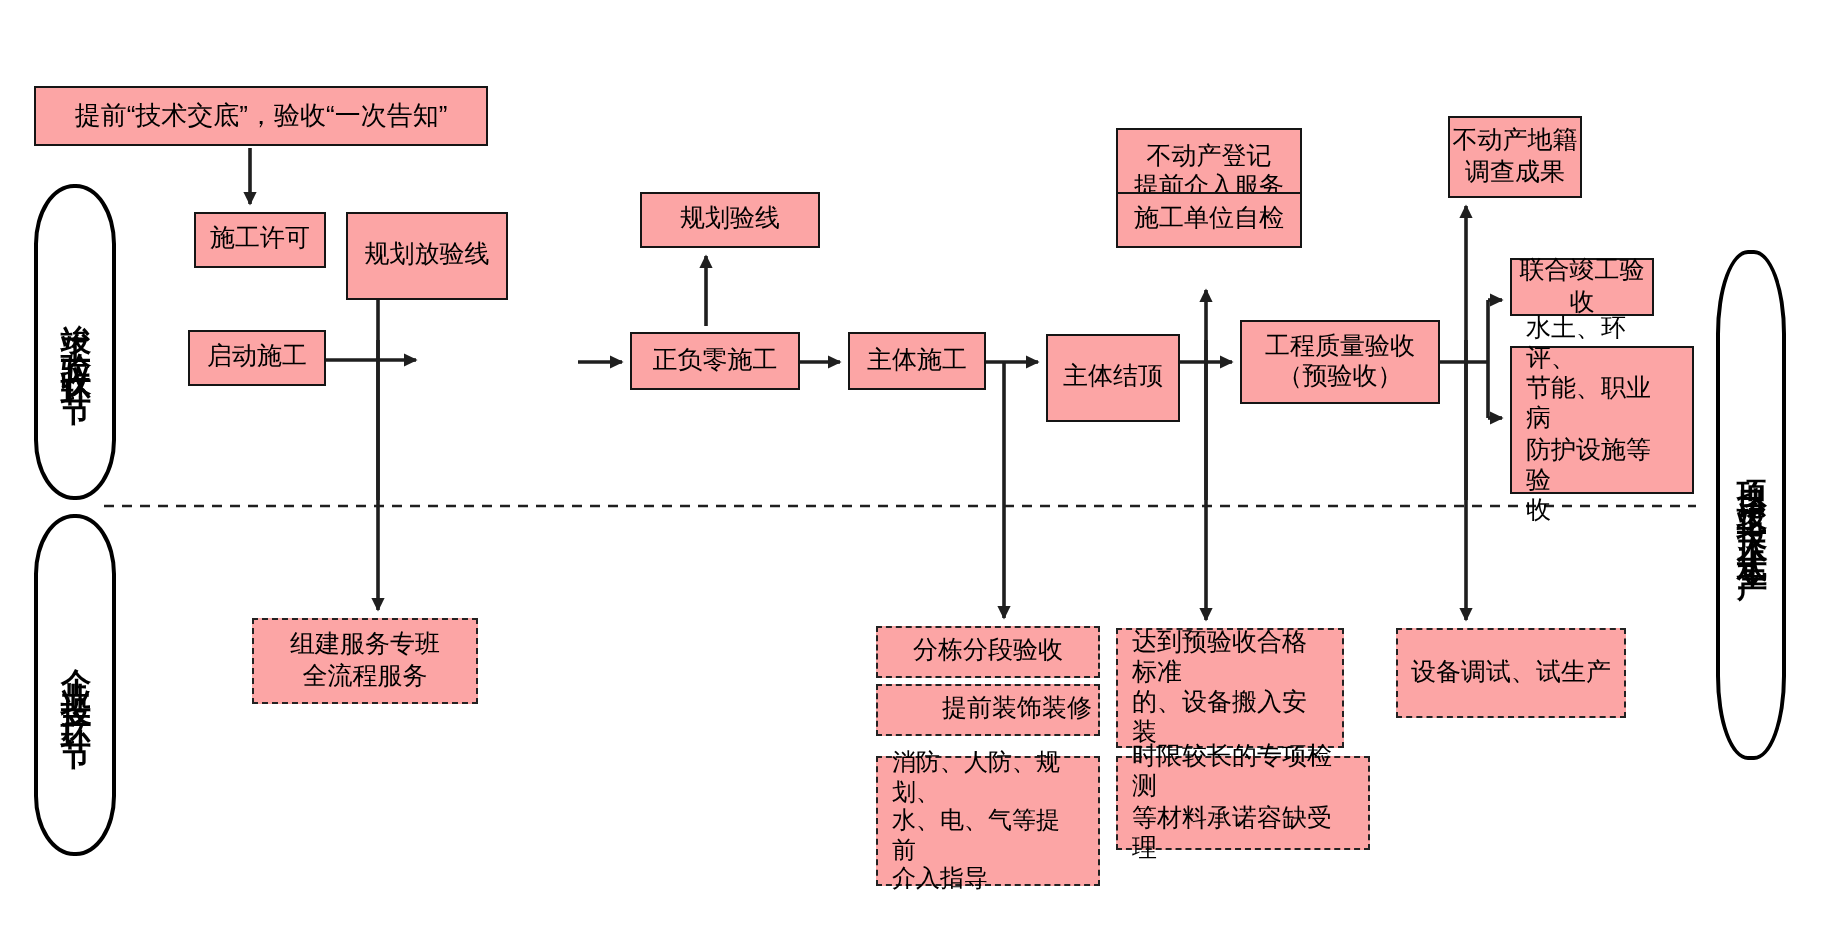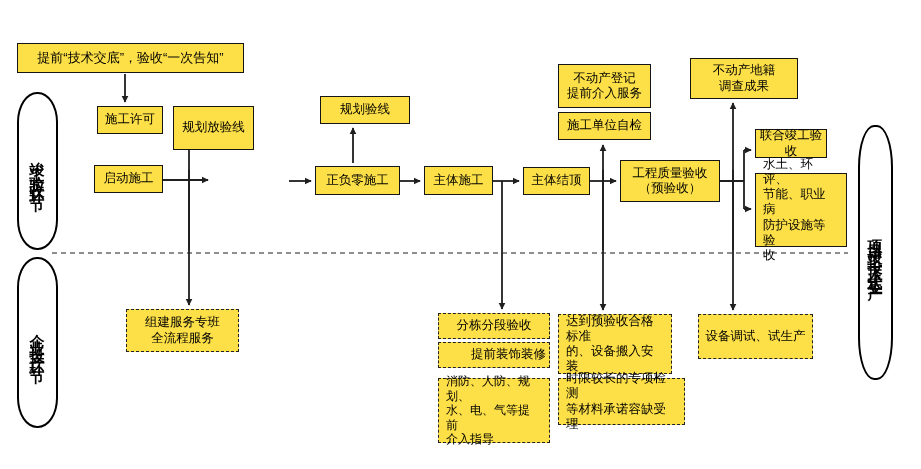--- a/index.html
+++ b/index.html
@@ -1,20 +1,20 @@
 <!DOCTYPE html>
 <html><head>
 <meta charset="utf-8">
 <style>
   html,body{margin:0;padding:0;background:#ffffff;}
   body{font-family:"Liberation Sans","DejaVu Sans",sans-serif;color:#000;}
   #canvas{position:relative;width:921px;height:469px;background:#fff;overflow:hidden;}
   #wires{position:absolute;left:0;top:0;width:921px;height:469px;}
   .node{
-    position:absolute;box-sizing:border-box;background:#fde047;
+    position:absolute;box-sizing:border-box;background:#fca5a5;
     display:flex;align-items:center;justify-content:center;
     text-align:center;white-space:pre-line;
     font-size:12.5px;line-height:1.22;color:#000;
   }
   .solid{border:1.5px solid #151515;}
   .dashed{border:1.4px dashed #222;}
   .left-align{justify-content:flex-start;text-align:left;padding-left:7px;padding-right:16px;}
   .small{font-size:12px;}
   .terminator{
     position:absolute;box-sizing:border-box;background:#fff;
@@ -81,27 +81,27 @@
     <span class="vtext tight">项目竣工投入正式生产</span>
   </div>
 
   <div class="node solid" style="left:17px;top:43px;width:227px;height:30px;font-size:13px;">提前“技术交底”，验收“一次告知”</div>
   <div class="node solid" style="left:97px;top:106px;width:66px;height:28px;">施工许可</div>
   <div class="node solid" style="left:173px;top:106px;width:81px;height:44px;">规划放验线</div>
   <div class="node solid" style="left:94px;top:165px;width:69px;height:28px;">启动施工</div>
   <div class="node solid" style="left:320px;top:96px;width:90px;height:28px;">规划验线</div>
   <div class="node solid" style="left:315px;top:166px;width:85px;height:29px;">正负零施工</div>
   <div class="node solid" style="left:424px;top:166px;width:69px;height:29px;">主体施工</div>
-  <div class="node solid" style="left:523px;top:167px;width:67px;height:28px;">主体结顶</div>
+  <div class="node solid" style="left:523px;top:167px;width:67px;height:44px;">主体结顶</div>
   <div class="node solid" style="left:620px;top:160px;width:100px;height:42px;">工程质量验收
 （预验收）</div>
   <div class="node solid" style="left:558px;top:64px;width:93px;height:44px;">不动产登记
 提前介入服务</div>
-  <div class="node solid" style="left:558px;top:112px;width:93px;height:28px;">施工单位自检</div>
-  <div class="node solid" style="left:690px;top:58px;width:108px;height:41px;">不动产地籍
+  <div class="node solid" style="left:558px;top:96px;width:93px;height:28px;">施工单位自检</div>
+  <div class="node solid" style="left:724px;top:58px;width:67px;height:41px;">不动产地籍
 调查成果</div>
   <div class="node solid" style="left:755px;top:129px;width:72px;height:29px;">联合竣工验收</div>
   <div class="node solid left-align" style="left:755px;top:173px;width:92px;height:74px;">水土、环评、
 节能、职业病
 防护设施等验
 收</div>
 
   <div class="node dashed" style="left:126px;top:309px;width:113px;height:43px;">组建服务专班
 全流程服务</div>
   <div class="node dashed" style="left:438px;top:313px;width:112px;height:26px;">分栋分段验收</div>

